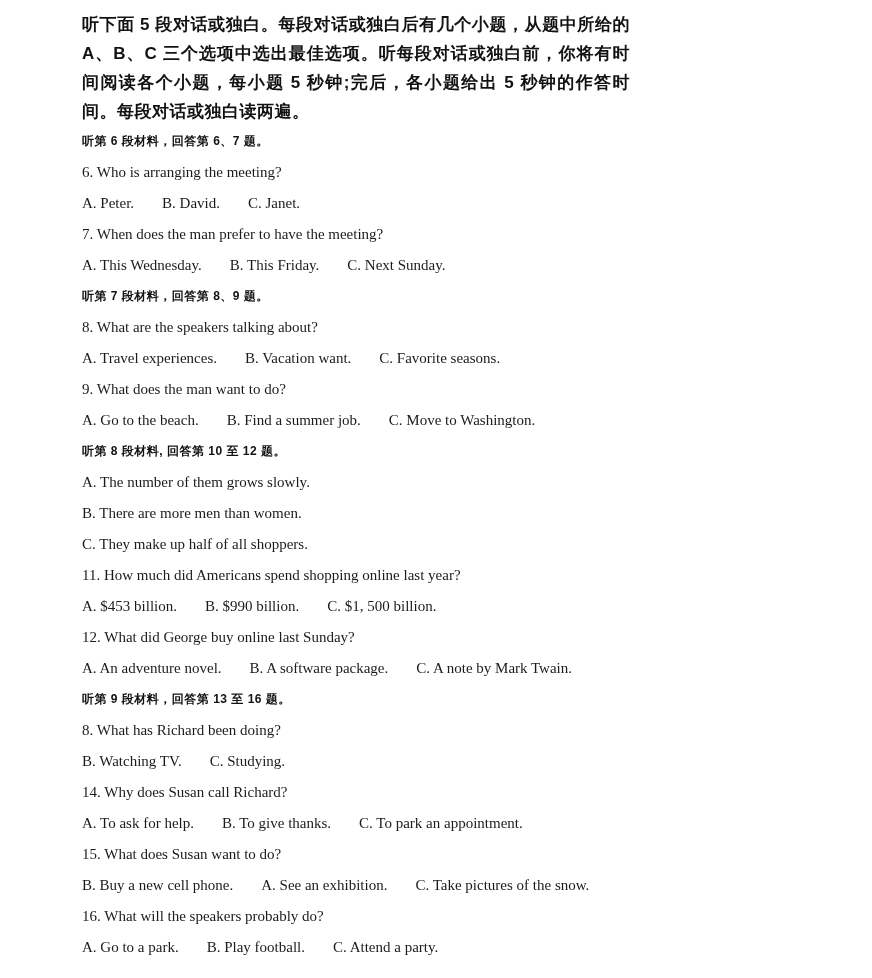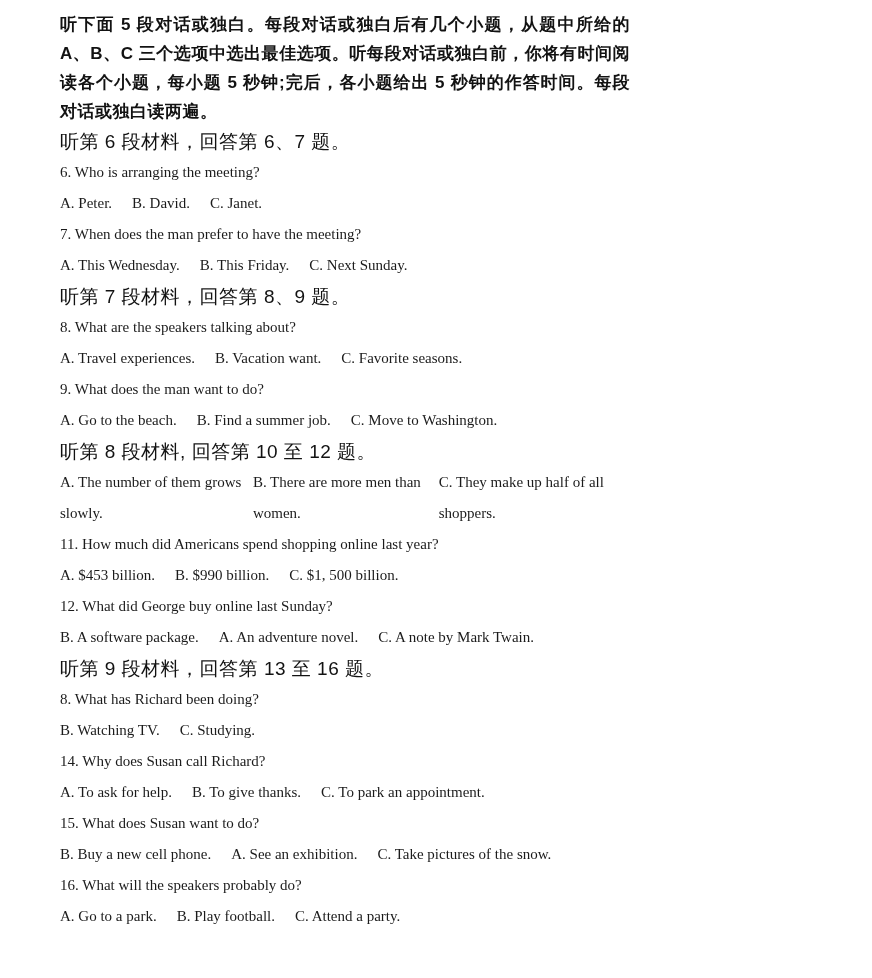--- a/index.html
+++ b/index.html
@@ -6,55 +6,55 @@
   html, body { width: 872px; background: #ffffff; }
   body {
     color: #1b1b1b;
     font-family: "Liberation Serif", serif;
     -webkit-font-smoothing: antialiased;
   }
   .page {
     width: 700px;
     min-height: 978px;
     background: #ffffff;
-    padding: 10px 70px 14px 60px;
+    padding: 10px 70px 14px 82px;
   }
   .intro {
     font-family: "Liberation Sans", sans-serif;
     font-weight: 700;
     font-size: 17px;
     line-height: 29px;
     letter-spacing: 0.5px;
     text-align: justify;
     color: #121212;
   }
   .section-header {
     font-family: "Liberation Sans", sans-serif;
-    font-weight: 400;
-    font-size: 19px;
+    font-weight: 700;
+    font-size: 12px;
     line-height: 31px;
     letter-spacing: 0.5px;
     color: #121212;
   }
   .prompt {
     font-size: 15px;
     line-height: 31px;
   }
   .options {
     font-size: 15px;
     line-height: 31px;
   }
   .options.inline {
     display: flex;
     flex-wrap: wrap;
-    column-gap: 20px;
+    column-gap: 28px;
   }
   .options.stacked {
     display: flex;
-    flex-direction: row;
+    flex-direction: column;
   }
 </style>
 </head>
 <body>
 
 <main class="page">
   <p class="intro">听下面 5 段对话或独白。每段对话或独白后有几个小题，从题中所给的 A、B、C 三个选项中选出最佳选项。听每段对话或独白前，你将有时间阅读各个小题，每小题 5 秒钟;完后，各小题给出 5 秒钟的作答时间。每段对话或独白读两遍。</p>
   <div id="sections">
   <section class="section">
     <h2 class="section-header">听第 6 段材料，回答第 6、7 题。</h2>
@@ -114,22 +114,22 @@
             <div class="prompt">11. How much did Americans spend shopping online last year?</div>
             <div class="options inline">
               <span class="option">A. $453 billion.</span>
               <span class="option">B. $990 billion.</span>
               <span class="option">C. $1, 500 billion.</span>
             </div>
           </div>
           <div class="question">
             <div class="prompt">12. What did George buy online last Sunday?</div>
             <div class="options inline">
+              <span class="option">A. An adventure novel.</span>
               <span class="option">B. A software package.</span>
-              <span class="option">A. An adventure novel.</span>
               <span class="option">C. A note by Mark Twain.</span>
             </div>
           </div>
         </div>
   </section>
 
   <section class="section">
     <h2 class="section-header">听第 9 段材料，回答第 13 至 16 题。</h2>
     <div class="questions">
           <div class="question">

